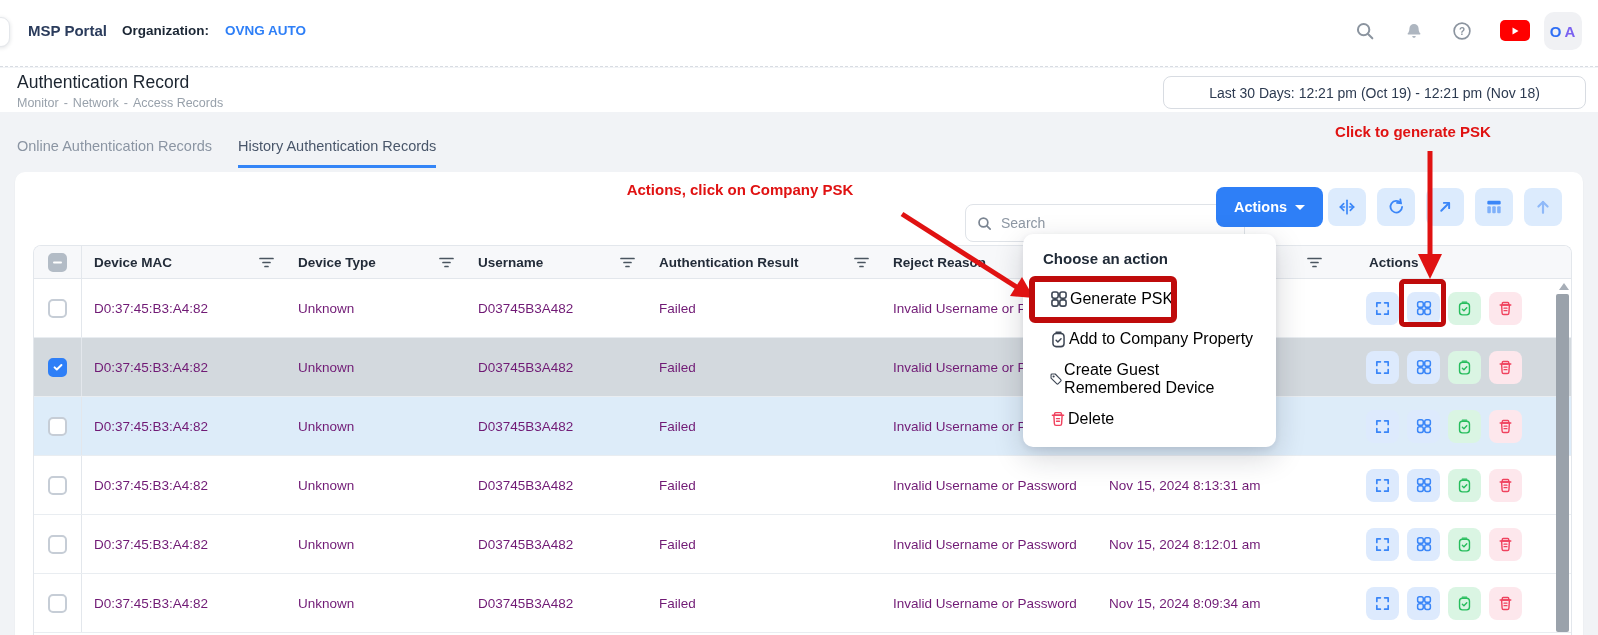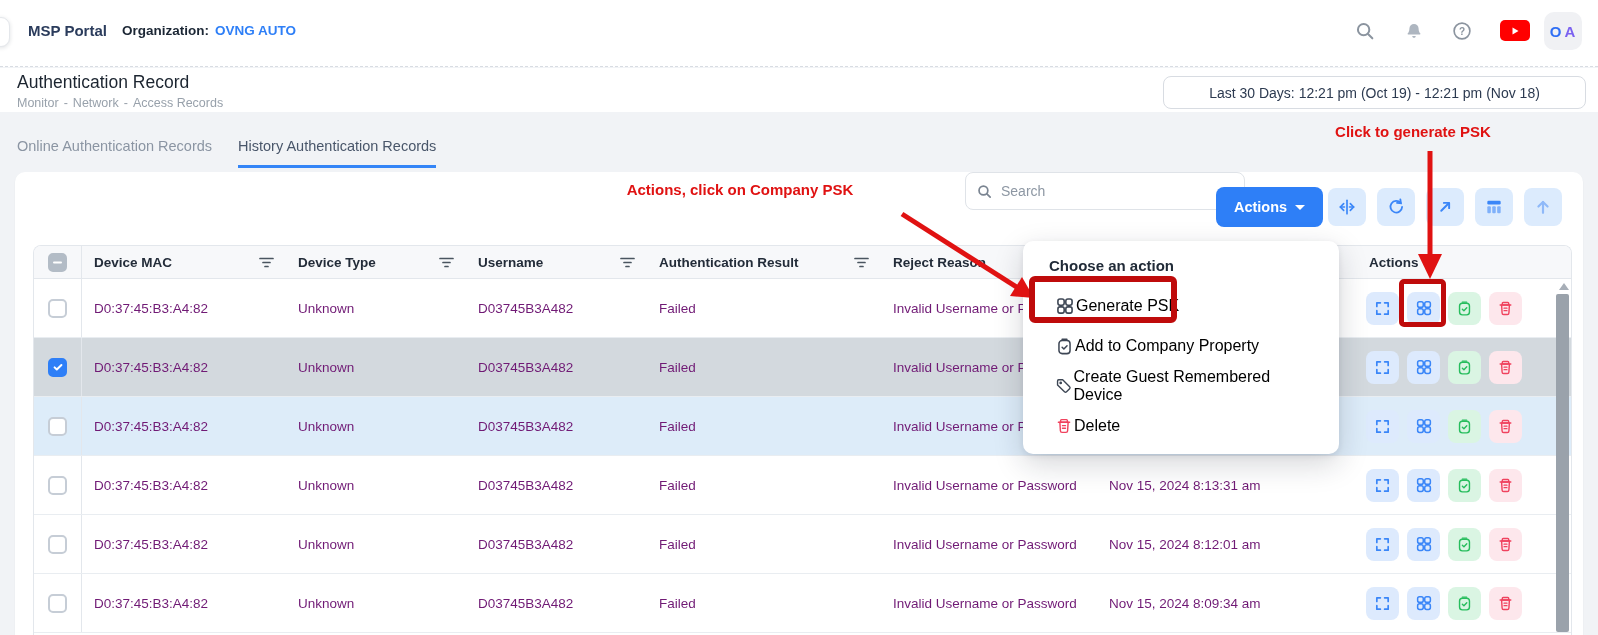--- a/index.html
+++ b/index.html
@@ -7,21 +7,21 @@
   .screen { position:relative; width:1598px; height:635px; background:#f1f3f6;
             font-family:"Liberation Sans", sans-serif; overflow:hidden; }
 
   
   .topbar { position:absolute; top:0; left:0; right:0; height:67px; background:#fff;
             border-bottom:1px dashed #d8dce2; }
   .drawer-pill { position:absolute; left:-8px; top:17px; width:18px; height:30px; background:#fff;
             border:1px solid #e4e7eb; border-radius:9px; box-shadow:0 1px 4px rgba(30,40,60,.14); }
   .brand { position:absolute; left:28px; top:22px; font-size:15px; font-weight:700; color:#2b3c5c; }
   .org { position:absolute; left:122px; top:23px; font-size:13.5px; font-weight:700; color:#1b2634; }
-  .org-val { color:#2e7ff7; margin-left:6px; }
+  .org-val { color:#2e7ff7; margin-left:16px; }
   .top-ic { position:absolute; top:19px; width:24px; height:24px; display:flex; align-items:center; justify-content:center; }
   .yt { position:absolute; left:1500px; top:20px; width:30px; height:21px; background:#ff0000; border-radius:5px;
         display:flex; align-items:center; justify-content:center; }
   .avatar { position:absolute; left:1544px; top:12px; width:38px; height:38px; background:#f0f1f4;
             border-radius:10px; display:flex; align-items:center; justify-content:center;
             font-size:15px; font-weight:700; letter-spacing:1px; }
   .av-o { color:#2f6ff5; } .av-a { color:#7b61f0; margin-left:2px; }
 
   
   .pagehead { position:absolute; top:68px; left:0; right:0; height:44px; background:#fff; }
@@ -35,21 +35,21 @@
   
   .tabs { position:absolute; left:17px; top:138px; display:flex; gap:26px; font-size:14.5px; }
   .tab { color:#8b95a3; padding-bottom:11px; cursor:pointer; }
   .tab.active { color:#49566a; border-bottom:3px solid #3485f7; }
 
   
   .card { position:absolute; left:15px; top:172px; width:1568px; bottom:0; background:#fff;
           border-radius:10px 10px 0 0; box-shadow:0 1px 2px rgba(27,35,46,.05); }
 
   
-  .searchbox { position:absolute; left:965px; top:172px; width:280px; height:38px; border:1px solid #dfe3e8;
+  .searchbox { position:absolute; left:965px; top:204px; width:280px; height:38px; border:1px solid #dfe3e8;
                border-radius:8px; background:#fff; display:flex; align-items:center; padding:0 10px; gap:8px; }
   .searchbox input { border:none; outline:none; flex:1; font-size:14px; color:#39424e;
                font-family:"Liberation Sans", sans-serif; background:transparent; }
   .searchbox input::placeholder { color:#8d97a3; }
   .actions-btn { position:absolute; left:1216px; top:187px; width:107px; height:40px; background:#2e7ff7;
                border:none; border-radius:8px; color:#fff; font-size:14.5px; font-weight:700;
                display:flex; align-items:center; justify-content:center; gap:8px; cursor:pointer;
                font-family:"Liberation Sans", sans-serif; }
   .caret { width:0; height:0; border-left:5px solid transparent; border-right:5px solid transparent;
            border-top:5px solid #fff; }
@@ -82,23 +82,23 @@
   .cb.checked { background:#2e7ff7; border-color:#2e7ff7; }
   .cb.indet { background:#b3bcc6; border-color:#b3bcc6; }
 
   
   .vscroll { position:absolute; left:1556px; top:281px; width:14px; height:354px; z-index:5; }
   .vs-up { position:absolute; left:3px; top:2px; width:0; height:0; border-left:5px solid transparent;
            border-right:5px solid transparent; border-bottom:7px solid #a7aeb7; }
   .vs-thumb { position:absolute; left:0; top:13px; width:13px; height:338px; background:#9aa2ab; border-radius:2px; }
 
   
-  .dropdown { position:absolute; left:1023px; top:241px; width:316px; background:#fff; border-radius:10px;
+  .dropdown { position:absolute; left:1023px; top:234px; width:253px; background:#fff; border-radius:10px;
               box-shadow:0 10px 30px rgba(20,30,45,.18), 0 2px 6px rgba(20,30,45,.08);
-              padding:14px 6px 8px; z-index:30; }
+              padding:14px 0 8px; z-index:30; }
   .dd-title { padding:2px 20px 12px; font-size:15px; font-weight:700; color:#212b38; }
   .dd-item { height:40px; display:flex; align-items:center; gap:1px; padding:0 16px 0 26px;
              font-size:16px; color:#000000; cursor:pointer; }
 
   
   .note1 { position:absolute; left:565px; top:179px; width:350px; text-align:center; color:#e01212;
            font-weight:700; font-size:15px; line-height:21px; z-index:40; }
   .note2 { position:absolute; left:1318px; top:123px; width:190px; text-align:center; color:#e01212;
            font-weight:700; font-size:15px; z-index:40; }
   .arrow-layer { position:absolute; inset:0; z-index:38; pointer-events:none; }

